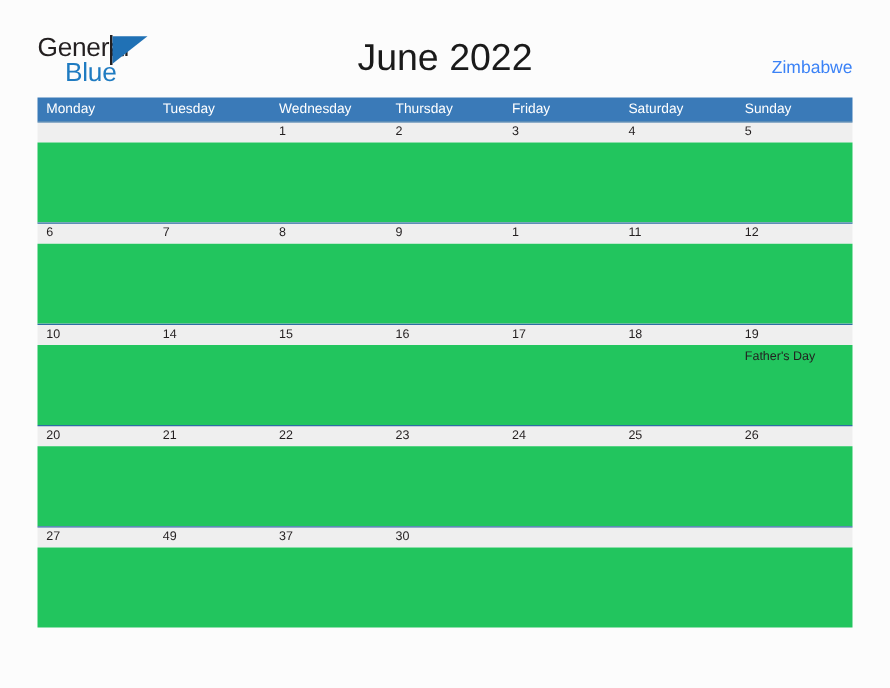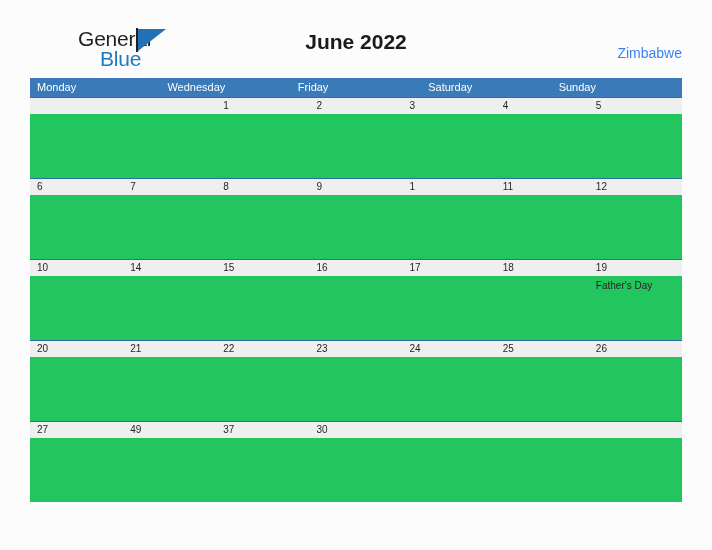--- a/index.html
+++ b/index.html
@@ -23,21 +23,20 @@
     width: 712px;
     height: 76px;
   }
 
   #logo {
     position: absolute;
     left: 30px;
     top: 28px;
     width: 130px;
     height: 46px;
-    margin-left: 48px;
   }
   #logo-general {
     position: absolute;
     left: 0;
     top: 0;
     font-size: 21px;
     letter-spacing: -0.2px;
     color: #231f20;
     line-height: 22px;
   }
@@ -68,22 +67,22 @@
     height: 24px;
     background: #231f20;
   }
 
   #page-title {
     position: absolute;
     left: 0;
     top: 30px;
     width: 712px;
     text-align: center;
-    font-size: 21px;
-    font-weight: bold;
+    font-size: 30px;
+    font-weight: normal;
     color: #1a1a1a;
     letter-spacing: 0px;
   }
 
   #country {
     position: absolute;
     right: 30px;
     top: 45px;
     font-size: 14px;
     color: #3b82f6;
@@ -165,21 +164,23 @@
   <div id="page-title">June 2022</div>
 
   <div id="country">Zimbabwe</div>
 
 </div>
 
 <div id="calendar">
 
   <div class="weekday-row">
     <div class="weekday-cell">Monday</div>
+    <div class="weekday-cell">Tuesday</div>
     <div class="weekday-cell">Wednesday</div>
+    <div class="weekday-cell">Thursday</div>
     <div class="weekday-cell">Friday</div>
     <div class="weekday-cell">Saturday</div>
     <div class="weekday-cell">Sunday</div>
   </div>
 
   <div class="week">
     <div class="date-band">
       <div class="date-cell"></div>
       <div class="date-cell"></div>
       <div class="date-cell">1</div>

